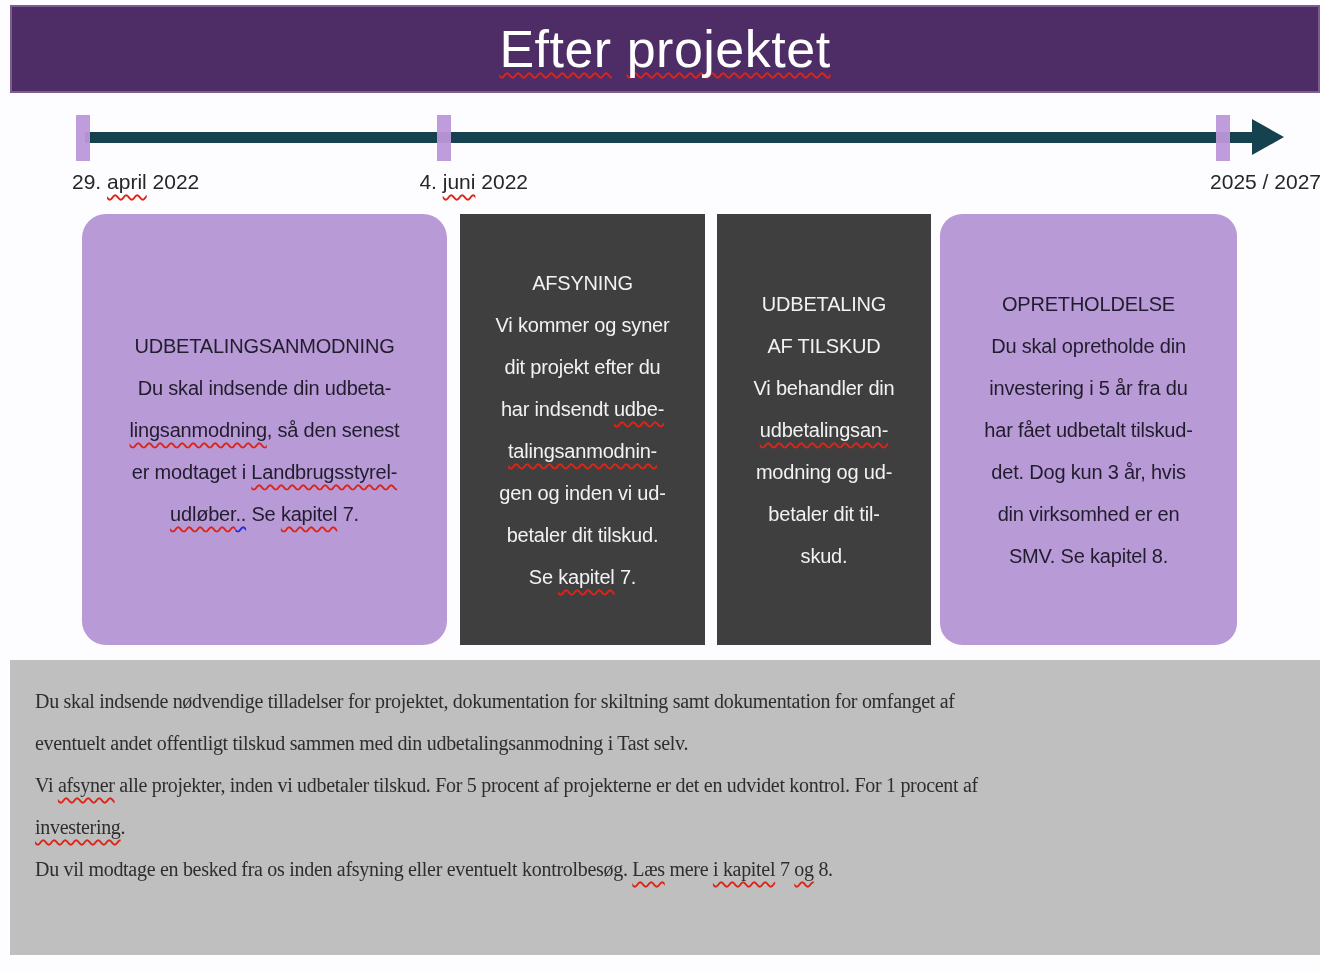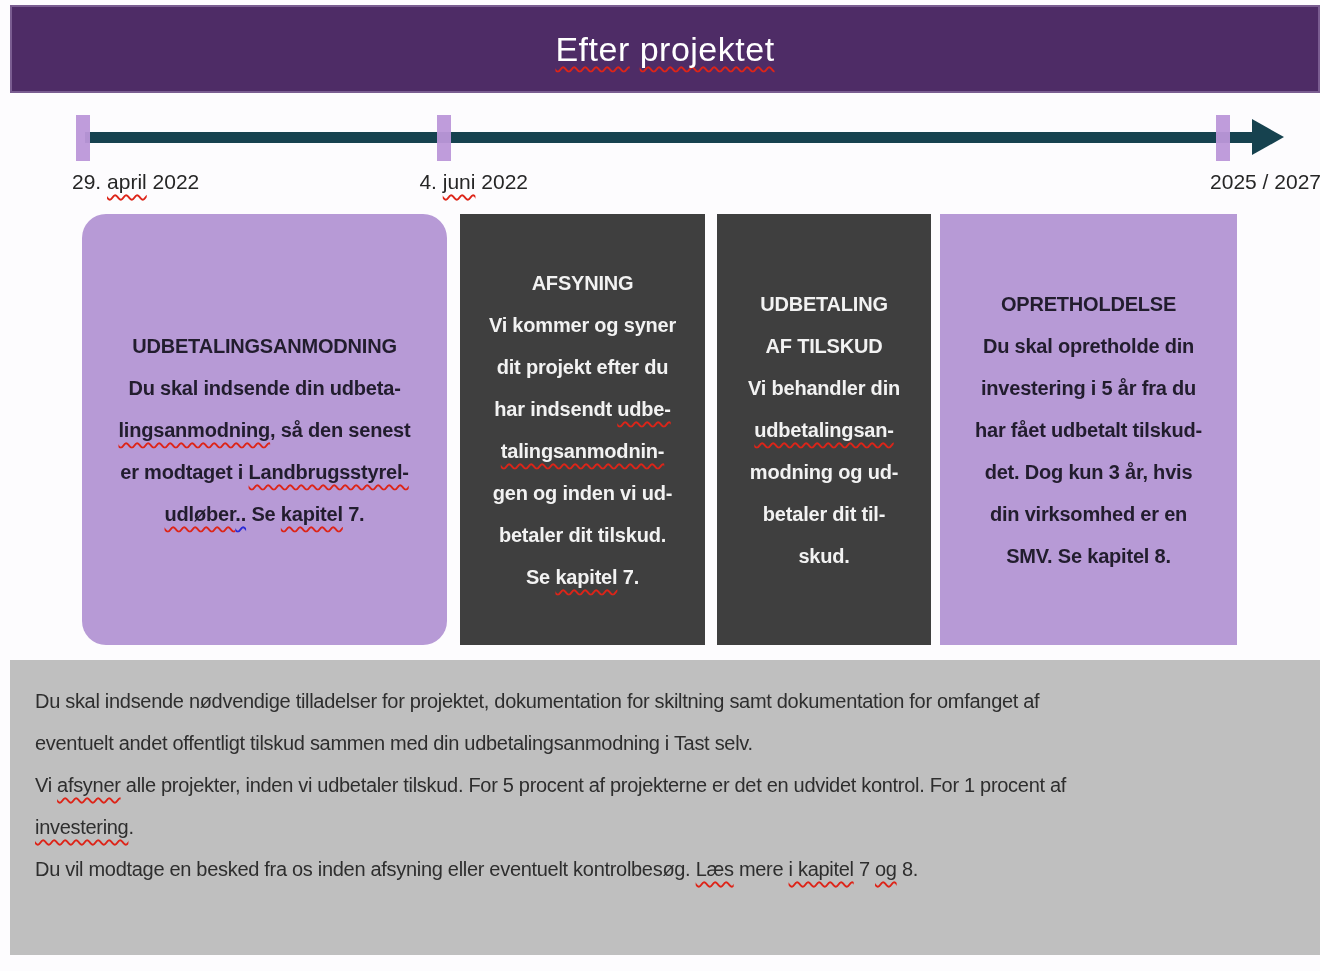--- a/index.html
+++ b/index.html
@@ -10,53 +10,53 @@
     color:#262626;
   }
   
   .header{
     position:absolute;left:10px;right:0;top:5px;height:88px;
     background:#4e2c66;
     box-shadow:inset 0 0 0 2px rgba(205,185,225,.35);
     display:flex;align-items:center;justify-content:center;
   }
   .header .title{
-    color:#ffffff;font-size:34px;letter-spacing:.5px;white-space:pre;
+    color:#ffffff;font-size:52px;letter-spacing:.5px;white-space:pre;
   }
   
   .tl-line{position:absolute;left:85px;top:132px;width:1170px;height:11px;background:#16424f;}
   .tl-head{
     position:absolute;left:1252px;top:119px;width:0;height:0;
     border-left:32px solid #16424f;border-top:18px solid transparent;border-bottom:18px solid transparent;
   }
   .tl-tick{position:absolute;top:115px;width:14px;height:46px;background:rgba(188,151,217,.95);z-index:2;}
   .tick1{left:76px;} .tick2{left:437px;} .tick3{left:1216px;}
   .tl-date{position:absolute;top:170px;font-size:21px;color:#262626;white-space:pre;margin-left:30px;}
   .date1{left:42px;}
   .date2{left:348px;width:150px;text-align:right;}
   .date3{left:1148px;width:143px;text-align:right;}
   
   .stage{
     position:absolute;top:214px;height:431px;
     display:flex;flex-direction:column;justify-content:center;
     text-align:center;font-size:20px;letter-spacing:-.2px;
   }
-  .stage .tline{line-height:42px;white-space:pre;font-weight:bold;}
+  .stage .tline{line-height:42px;white-space:pre;}
   .stage.purple{background:#b79ad6;color:#221d2e;}
   .stage.dark{background:#3f3f3f;color:#f2f2f2;}
   .box1{left:82px;width:365px;border-radius:24px;}
   .box2{left:460px;width:245px;}
   .box3{left:717px;width:214px;}
-  .box4{left:940px;width:297px;}
+  .box4{left:940px;width:297px;border-radius:22px;}
   
   .footer{
     position:absolute;left:10px;right:0;top:660px;height:295px;
     background:#bfbfbf;color:#2e2e2e;
     padding:20px 0 0 25px;box-sizing:border-box;
-    font-size:20px;letter-spacing:-.3px;
+    font-size:20px;letter-spacing:-.3px;font-family:Liberation Serif, serif;
   }
   .footer .tline{line-height:42px;white-space:pre;}
   
   .sq-red,.sq-blue{
     text-decoration-line:underline;text-decoration-style:wavy;
     text-decoration-thickness:2px;text-underline-offset:5px;
     text-decoration-skip-ink:none;
   }
   .sq-red{text-decoration-color:#dd2418;}
   .sq-blue{text-decoration-color:#2a2ad6;}

